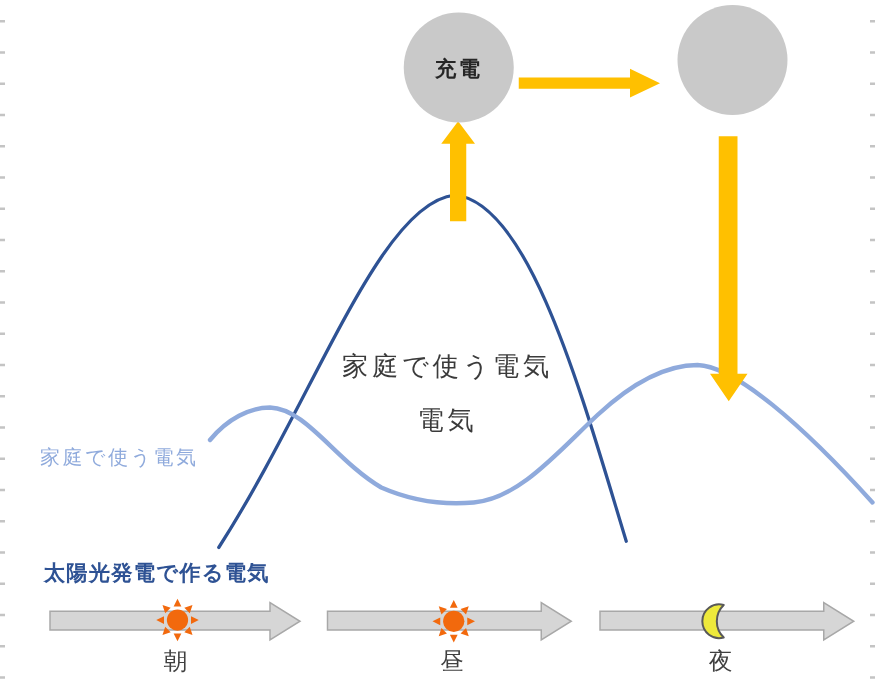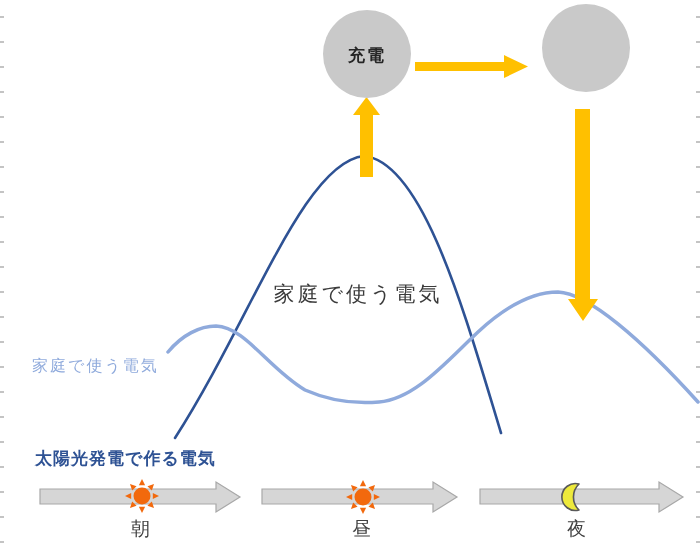--- a/index.html
+++ b/index.html
@@ -82,20 +82,21 @@
 
     <use href="#sun-shape" x="142" y="496" fill="#F2690D"></use>
     <use href="#sun-shape" x="363" y="497" fill="#F2690D"></use>
     <path transform="translate(573,497)" d="M6,-13 A13.5,13.5 0 1 0 6,13 A18,18 0 0 1 6,-13 Z" stroke-width="1.6" stroke-linejoin="round" fill="#EDE93B" stroke="#595959"></path>
   </svg>
 
   <div class="txt node-label" style="left:323px; top:44px;">充電</div>
 
   <div class="txt surplus">
     <div>家庭で使う電気</div>
+    <div>電気</div>
   </div>
 
   <div class="txt home-label">家庭で使う電気</div>
   <div class="txt solar-label">太陽光発電で作る電気</div>
 
   <div class="txt time-label" style="left:116px;">朝</div>
   <div class="txt time-label" style="left:337px;">昼</div>
   <div class="txt time-label" style="left:552px;">夜</div>
 
 </div>

